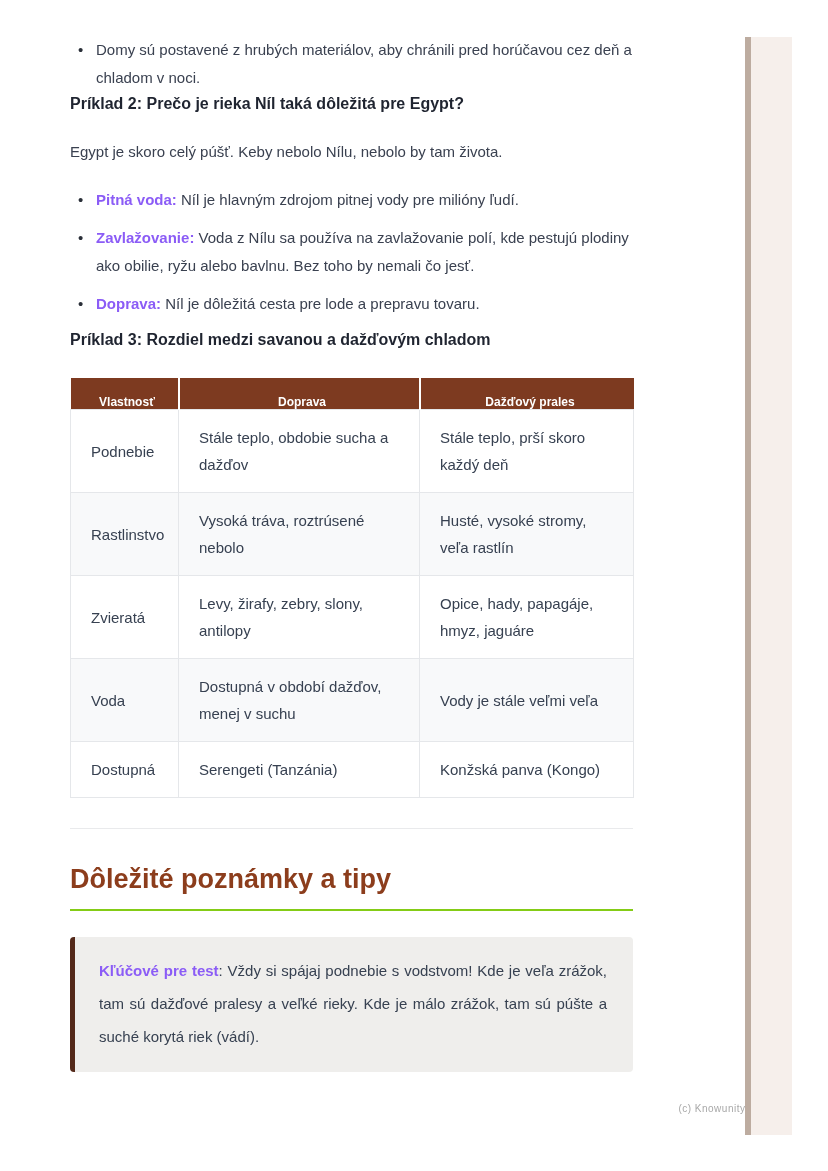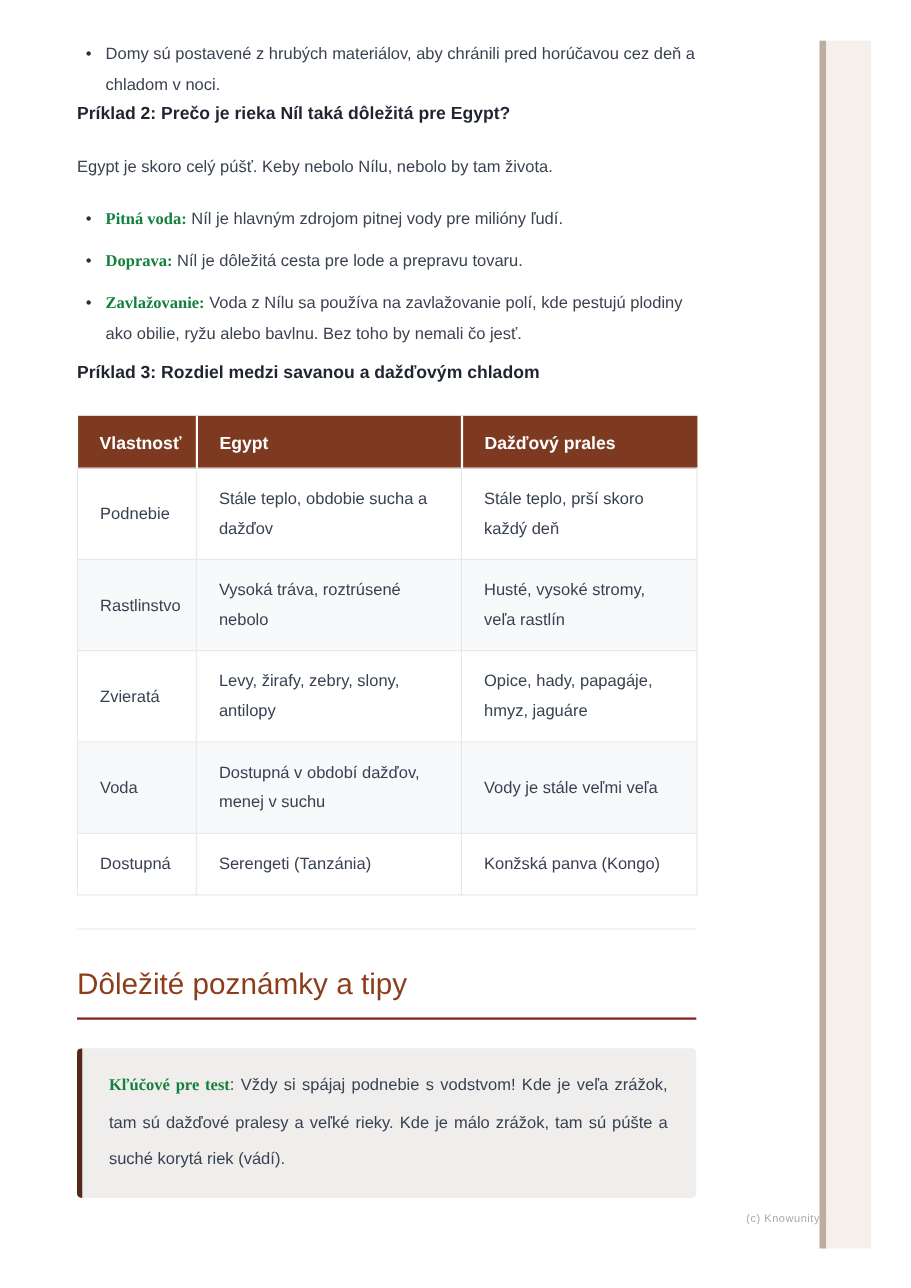--- a/index.html
+++ b/index.html
@@ -41,39 +41,39 @@
     color: #1f2430;
     line-height: 24px;
   }
   p.paragraph {
     margin-top: 22px;
     font-size: 15px;
     line-height: 28px;
   }
   ul.feature-list { margin-top: 20px; }
   ul.feature-list li { margin-bottom: 10px; }
-  ul.feature-list strong, .lead { font-weight: 700; color: #15803d; font-family: Liberation Serif, serif; }
+  ul.feature-list strong, .lead { font-weight: 700; color: #8b5cf6; }
 
   
   table.compare-table {
     margin-top: 26px;
     width: 563px;
     border-collapse: collapse;
     table-layout: fixed;
   }
   table.compare-table col.c1 { width: 108px; }
   table.compare-table col.c2 { width: 241px; }
   table.compare-table col.c3 { width: 214px; }
   table.compare-table thead th {
     background: #7d3a20;
     color: #ffffff;
-    font-size: 16px;
+    font-size: 12px;
     font-weight: 700;
-    text-align: left;
-    padding: 17px 14px 12px 20px;
+    text-align: center;
+    padding: 17px 14px 0 20px;
   }
   table.compare-table thead th + th { border-left: 2px solid #ffffff; }
   table.compare-table tbody td {
     border: 1px solid #e5e7ea;
     font-size: 15px;
     line-height: 27px;
     color: #374151;
     padding: 14px 14px 14px 20px;
     vertical-align: middle;
     background: #ffffff;
@@ -82,24 +82,24 @@
 
   hr.divider {
     margin-top: 30px;
     border: none;
     border-top: 1px solid #e9eaec;
     height: 0;
   }
   h1.section-title {
     margin-top: 34px;
     font-size: 27px;
-    font-weight: 400;
+    font-weight: 700;
     color: #8c3d1c;
     padding-bottom: 14px;
-    border-bottom: 2px solid #7f1d1d;
+    border-bottom: 2px solid #84cc16;
     line-height: 32px;
   }
   .callout {
     margin-top: 26px;
     background: #efeeec;
     border-left: 5px solid #54291a;
     border-radius: 4px;
     padding: 17px 26px 19px 24px;
     font-size: 15px;
     line-height: 33px;
@@ -149,41 +149,41 @@
   <h3 class="subheading">Príklad 2: Prečo je rieka Níl taká dôležitá pre Egypt?</h3>
 
   <p class="paragraph">Egypt je skoro celý púšť. Keby nebolo Nílu, nebolo by tam života.</p>
 
   <ul class="bullets feature-list">
     <li>
       <strong class="lead">Pitná voda:</strong>
       <span>Níl je hlavným zdrojom pitnej vody pre milióny ľudí.</span>
     </li>
     <li>
+      <strong class="lead">Zavlažovanie:</strong>
+      <span>Voda z Nílu sa používa na zavlažovanie polí, kde pestujú plodiny ako obilie, ryžu alebo bavlnu. Bez toho by nemali čo jesť.</span>
+    </li>
+    <li>
       <strong class="lead">Doprava:</strong>
       <span>Níl je dôležitá cesta pre lode a prepravu tovaru.</span>
-    </li>
-    <li>
-      <strong class="lead">Zavlažovanie:</strong>
-      <span>Voda z Nílu sa používa na zavlažovanie polí, kde pestujú plodiny ako obilie, ryžu alebo bavlnu. Bez toho by nemali čo jesť.</span>
     </li>
   </ul>
 
   <h3 class="subheading">Príklad 3: Rozdiel medzi savanou a dažďovým chladom</h3>
 
   <table class="compare-table">
     <colgroup>
         <col class="c1">
         <col class="c2">
         <col class="c3">
       </colgroup>
     <thead>
       <tr>
         <th>Vlastnosť</th>
-        <th>Egypt</th>
+        <th>Doprava</th>
         <th>Dažďový prales</th>
       </tr>
     </thead>
     <tbody>
       <tr>
         <td>Podnebie</td>
         <td>Stále teplo, obdobie sucha a dažďov</td>
         <td>Stále teplo, prší skoro každý deň</td>
       </tr>
       <tr class="alt">

